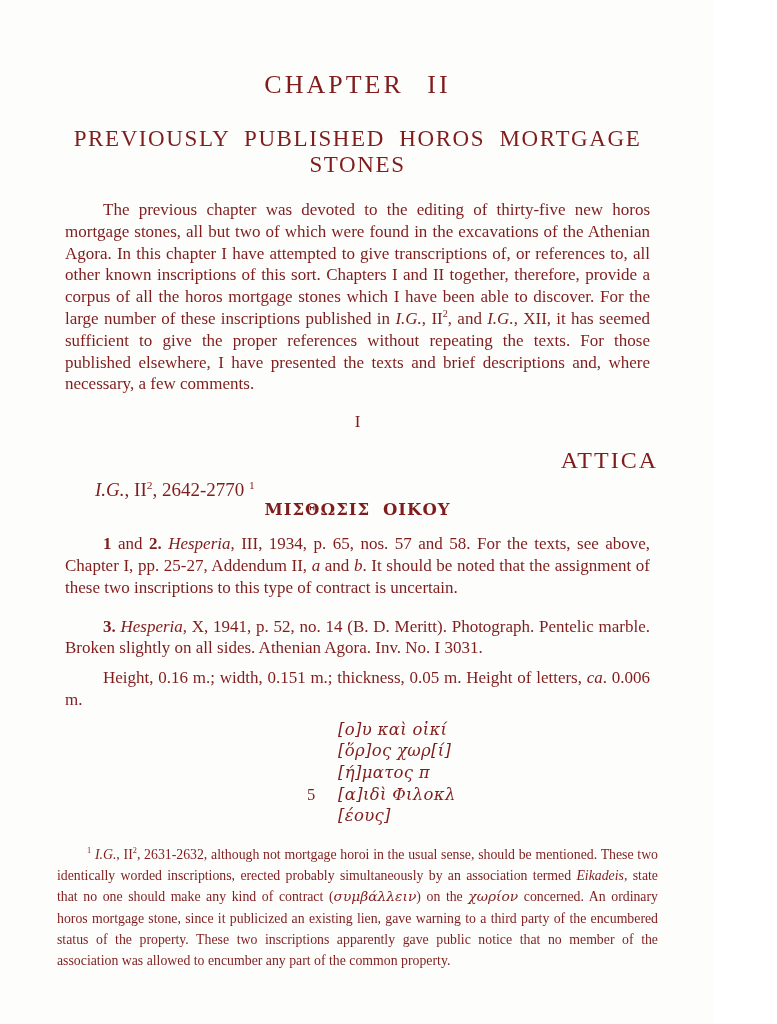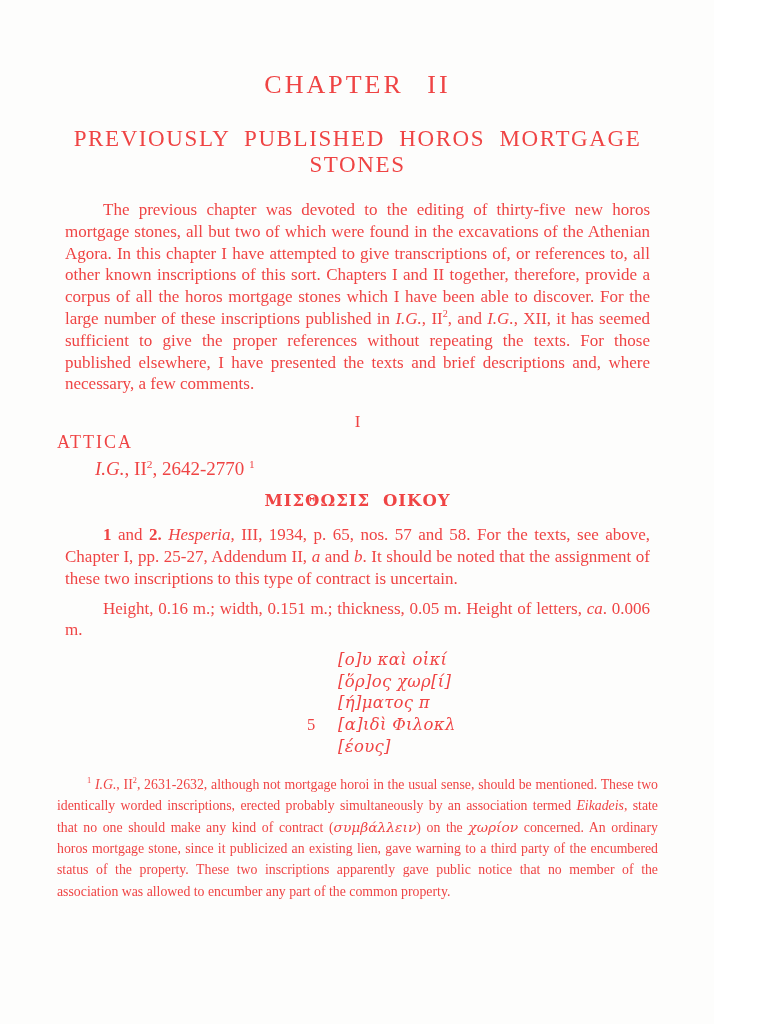--- a/index.html
+++ b/index.html
@@ -1,21 +1,21 @@
 <!DOCTYPE html>
 <html><head>
 <meta charset="utf-8">
 <style>
   html, body { margin: 0; padding: 0; background: #ffffff; }
   .page {
     position: relative;
     width: 714px;
     height: 1024px;
     background: #fdfdfc;
-    color: #ef4444;
+    color: #7f1d1d;
     font-family: "Liberation Serif", serif;
     box-sizing: border-box;
     padding: 70px 56px 0 57px;
     overflow: hidden;
   }
   .chapter-heading {
     margin: 0 0 26px 0;
     text-align: center;
     font-size: 26px;
     font-weight: 500;
@@ -36,32 +36,33 @@
     line-height: 21.8px;
     text-align: justify;
   }
   p.indent { text-indent: 38px; }
   .section-num {
     margin-top: 17px;
     text-align: center;
     font-size: 17px;
   }
   .section-title {
-    text-align: left;
-    font-size: 18px;
+    margin-top: 15px;
+    text-align: right;
+    font-size: 24px;
     letter-spacing: 2px;
   }
   p.ig-ref {
     margin: 5px 0 0 0;
     font-size: 19px;
     line-height: 21px;
     text-indent: 38px;
   }
   .greek-heading {
-    margin-top: 12px;
+    margin-top: 0;
     text-align: center;
     font-size: 16.5px;
     font-weight: bold;
     letter-spacing: 1px;
     word-spacing: 6px;
     font-family: "DejaVu Serif", serif;
   }
   .entry-1-2 { margin-top: 14px !important; }
   .entry-3 { margin-top: 17px !important; }
   sup {
@@ -110,20 +111,21 @@
   <div class="section-num">I</div>
 
   <div class="section-title">ATTICA</div>
 
   <p class="ig-ref"><i>I.G.</i><span>, II</span><sup>2</sup><span>, 2642-2770 </span><sup>1</sup></p>
 
   <div class="greek-heading">ΜΙΣΘΩΣΙΣ ΟΙΚΟΥ</div>
 
   <p class="body indent entry-1-2"><b>1</b><span> and </span><b>2.</b><span> </span><i>Hesperia</i><span>, III, 1934, p. 65, nos. 57 and 58. For the texts, see above, Chapter I, pp. 25-27, Addendum II, </span><i>a</i><span> and </span><i>b</i><span>. It should be noted that the assignment of these two inscriptions to this type of contract is uncertain.</span></p>
 
+  <p class="body indent entry-3"><b>3.</b><span> </span><i>Hesperia</i><span>, X, 1941, p. 52, no. 14 (B. D. Meritt). Photograph. Pentelic marble. Broken slightly on all sides. Athenian Agora. Inv. No. I 3031.</span></p>
 
   <p class="body indent"><span>Height, 0.16 m.; width, 0.151 m.; thickness, 0.05 m. Height of letters, </span><i>ca</i><span>. 0.006 m.</span></p>
 
   <div class="inscription">
     <div class="insc-row">
       <span class="insc-num"></span>
       <span class="insc-text">[ο]υ καὶ οἰκί</span>
     </div>
     <div class="insc-row">
       <span class="insc-num"></span>

